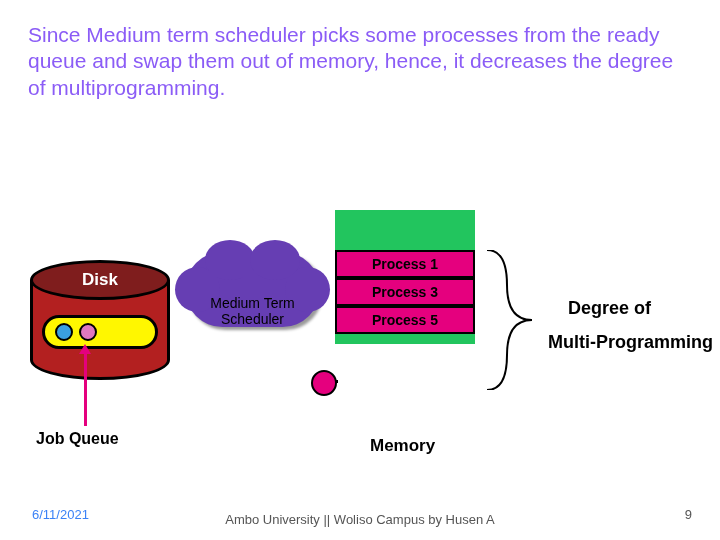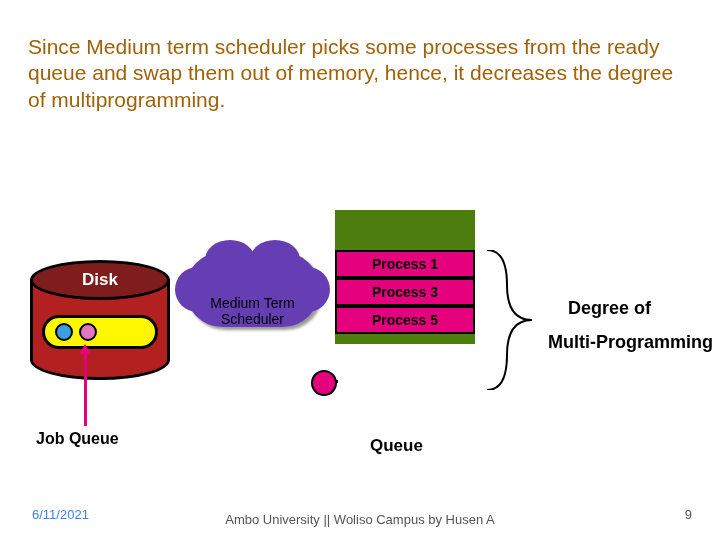--- a/index.html
+++ b/index.html
@@ -6,26 +6,26 @@
   body {
     width: 720px;
     height: 540px;
     font-family: Arial, sans-serif;
     background: #fff;
     position: relative;
     overflow: hidden;
   }
   .paragraph {
     position: absolute;
-    top: 34px;
+    top: 22px;
     left: 28px;
     width: 660px;
     font-size: 21px;
     line-height: 1.25;
-    color: #a16207;
+    color: #8b5cf6;
   }
   .disk-wrap {
     position: absolute;
     left: 30px;
     top: 260px;
     width: 140px;
     height: 120px;
   }
   .disk-top {
     position: absolute;
@@ -128,21 +128,21 @@
     color: #000;
     font-size: 14px;
     line-height: 1.1;
     z-index: 5;
   }
   .memory {
     position: absolute;
     left: 335px;
     top: 210px;
     width: 140px;
-    background: #4d7c0f;
+    background: #22c55e;
     padding-top: 40px;
     padding-bottom: 10px;
   }
   .proc {
     background: #e5007e;
     border: 2px solid #000;
     margin: 0;
     height: 28px;
     display: flex;
     align-items: center;
@@ -301,18 +301,18 @@
 
 <div class="arrow-left"></div>
 
 <svg class="brace" viewBox="0 0 60 140">
   <path d="M5 0 Q25 0 25 35 Q25 70 50 70 Q25 70 25 105 Q25 140 5 140" fill="none" stroke="#000" stroke-width="2"></path>
 </svg>
 
 <div class="degree">Degree of</div>
 <div class="multi">Multi-Programming</div>
 
-<div class="memlabel">Queue</div>
+<div class="memlabel">Memory</div>
 <div class="jobq">Job Queue</div>
 
 <div class="footer-date">6/11/2021</div>
 <div class="footer-center">Ambo University || Woliso Campus     by Husen A</div>
 <div class="footer-page">9</div>
 
 </body></html>

